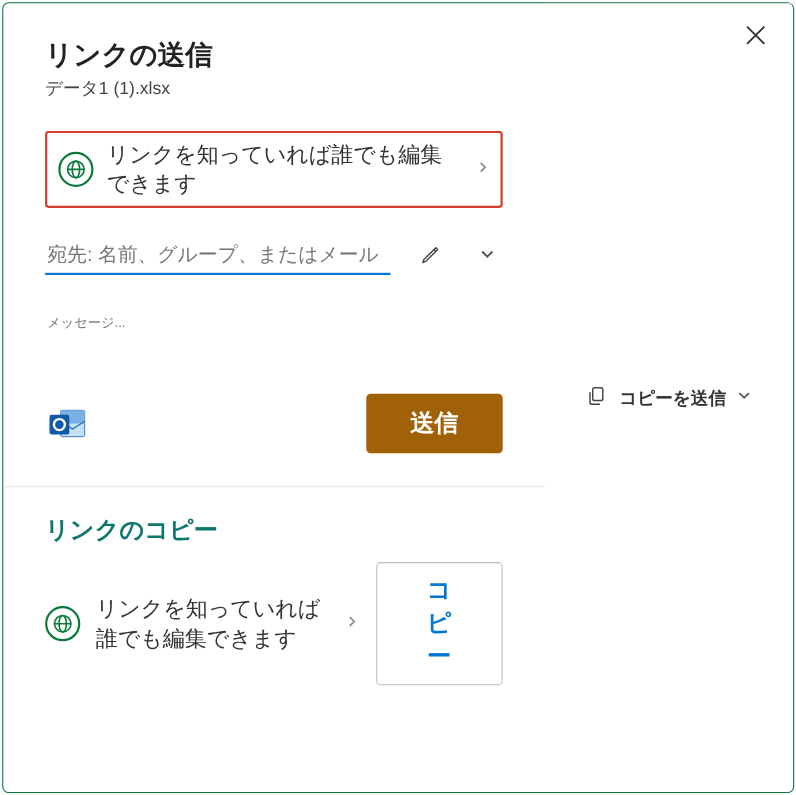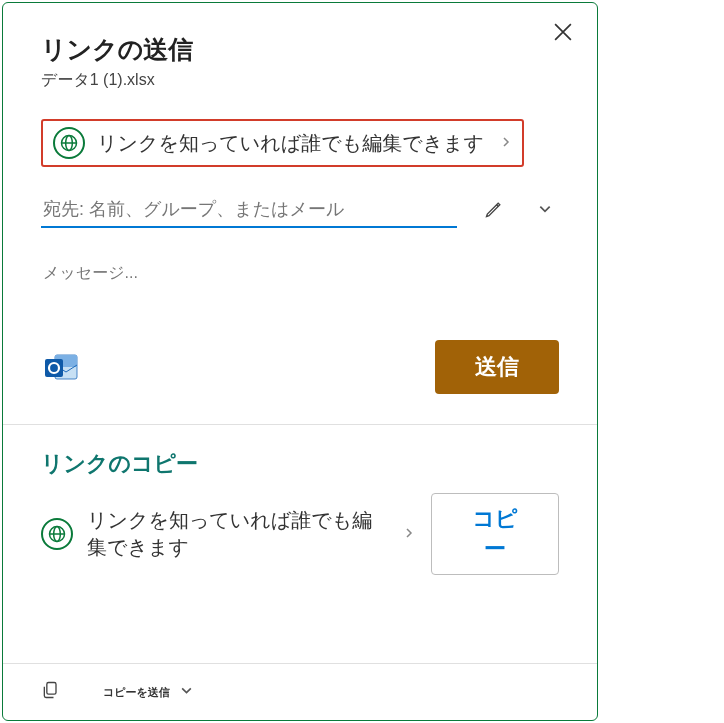--- a/index.html
+++ b/index.html
@@ -3,29 +3,29 @@
   <meta charset="utf-8">
   <style>
     * { box-sizing: border-box; margin: 0; padding: 0; }
     body {
       font-family: 'Segoe UI', 'Yu Gothic UI', Meiryo, sans-serif;
       background: #fff;
       width: 724px;
       height: 723px;
     }
     .dialog {
-      width: 596px;
+      width: 720px;
       height: 719px;
       margin: 2px;
       border: 1.5px solid #0a7a3a;
       border-radius: 6px;
       background: #fff;
       position: relative;
       display: flex;
-      flex-direction: column;
+      flex-direction: row;
     }
     .close-btn {
       position: absolute;
       top: 14px;
       right: 18px;
       width: 32px;
       height: 32px;
       display: flex;
       align-items: center;
       justify-content: center;
@@ -114,21 +114,21 @@
       align-items: center;
       justify-content: center;
       cursor: pointer;
       background: none;
       border: none;
     }
     .chevron-down-btn svg { width: 14px; height: 14px; }
     .message-input {
       width: 100%;
       border: none;
-      font-size: 16px;
+      font-size: 12px;
       color: #333;
       padding: 30px 2px 8px 2px;
       outline: none;
       background: transparent;
     }
     .message-input::placeholder { color: #767676; }
     .send-row {
       display: flex;
       align-items: center;
       justify-content: space-between;
@@ -193,24 +193,23 @@
     .footer {
       border-top: 1px solid #e0e0e0;
       padding: 16px 38px;
       display: flex;
       align-items: center;
       gap: 10px;
       cursor: pointer;
     }
     .copy-send-icon svg { width: 20px; height: 20px; }
     .footer-text {
-      font-size: 11px;
+      font-size: 16px;
       font-weight: 600;
       color: #333;
-      margin-left: 32px;
     }
     .footer-chevron svg { width: 13px; height: 13px; }
   </style>
 </head>
 <body>
 
 <div class="dialog">
   <button class="close-btn">
     <span>
       <svg viewBox="0 0 16 16">

